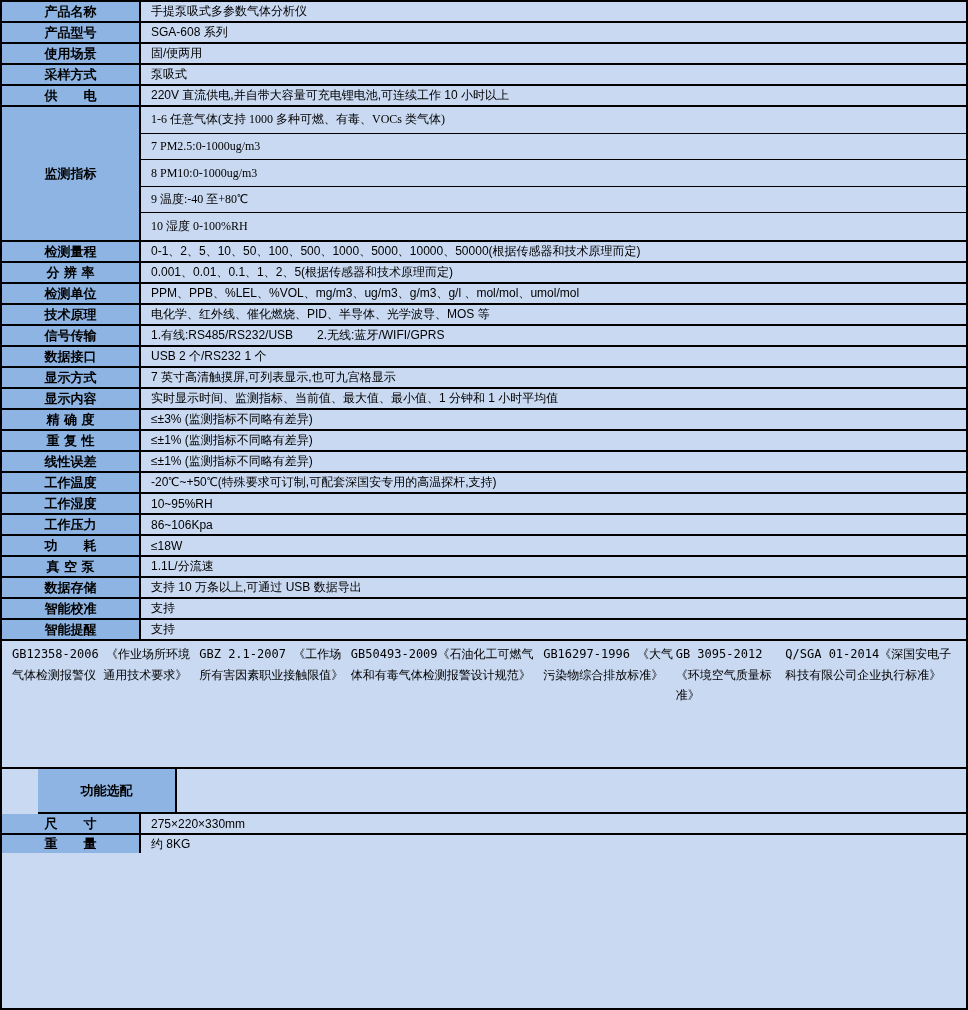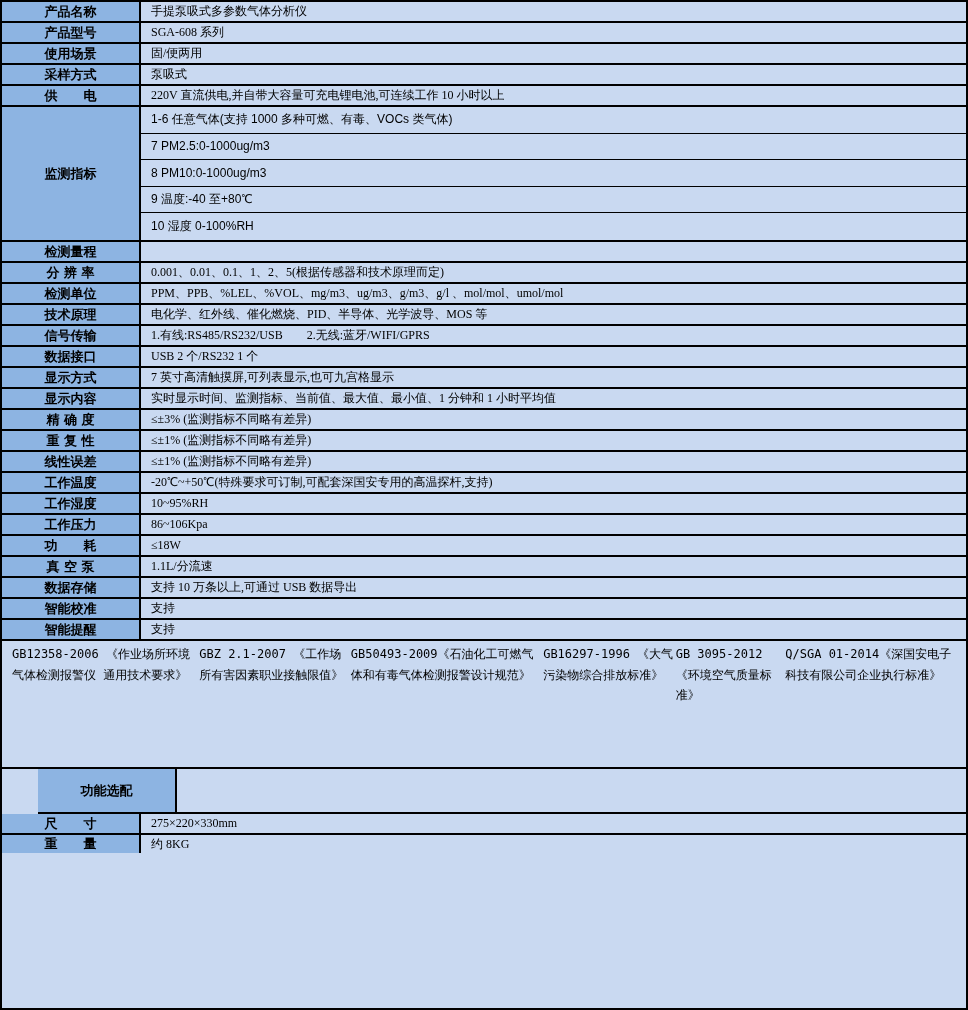--- a/index.html
+++ b/index.html
@@ -35,40 +35,40 @@
     color: #000000;
     text-align: center;
     white-space: pre;
   }
   .value {
     flex: 1;
     background: #C9D9F1;
     display: flex;
     align-items: center;
     padding: 0 10px;
-    font-family: Liberation Serif, serif;
+    font-family: Liberation Sans, sans-serif;
     font-size: 12px;
     color: #000000;
   }
   .h27 { height: 21px; }
   .h25 { height: 18px; }
   
   .value-group {
     flex: 1;
     display: flex;
     flex-direction: column;
     background: #C9D9F1;
   }
   .sub {
     height: 27px;
     display: flex;
     align-items: center;
     padding: 0 10px;
     border-bottom: 1px solid #000000;
-    font-family: Liberation Sans, sans-serif;
+    font-family: Liberation Serif, serif;
     font-size: 12px;
   }
   .sub:last-child { border-bottom: none; }
   
   .value-multi {
     flex: 1;
     background: #C9D9F1;
     display: flex;
     justify-content: center;
     padding: 3px 10px;
@@ -116,20 +116,21 @@
       <div class="sub">1-6 任意气体(支持 1000 多种可燃、有毒、VOCs 类气体)</div>
       <div class="sub">7 PM2.5:0-1000ug/m3</div>
       <div class="sub">8 PM10:0-1000ug/m3</div>
       <div class="sub">9 温度:-40 至+80℃</div>
       <div class="sub">10 湿度 0-100%RH</div>
     </div>
   </div>
 
   <div class="row h27">
     <div class="label">检测量程</div>
+    <div class="value">0-1、2、5、10、50、100、500、1000、5000、10000、50000(根据传感器和技术原理而定)</div>
   </div>
 
   <div class="row h27">
     <div class="label">分 辨 率</div>
     <div class="value">0.001、0.01、0.1、1、2、5(根据传感器和技术原理而定)</div>
   </div>
 
   <div class="row h27">
     <div class="label">检测单位</div>
     <div class="value">PPM、PPB、%LEL、%VOL、mg/m3、ug/m3、g/m3、g/l 、mol/mol、umol/mol</div>

